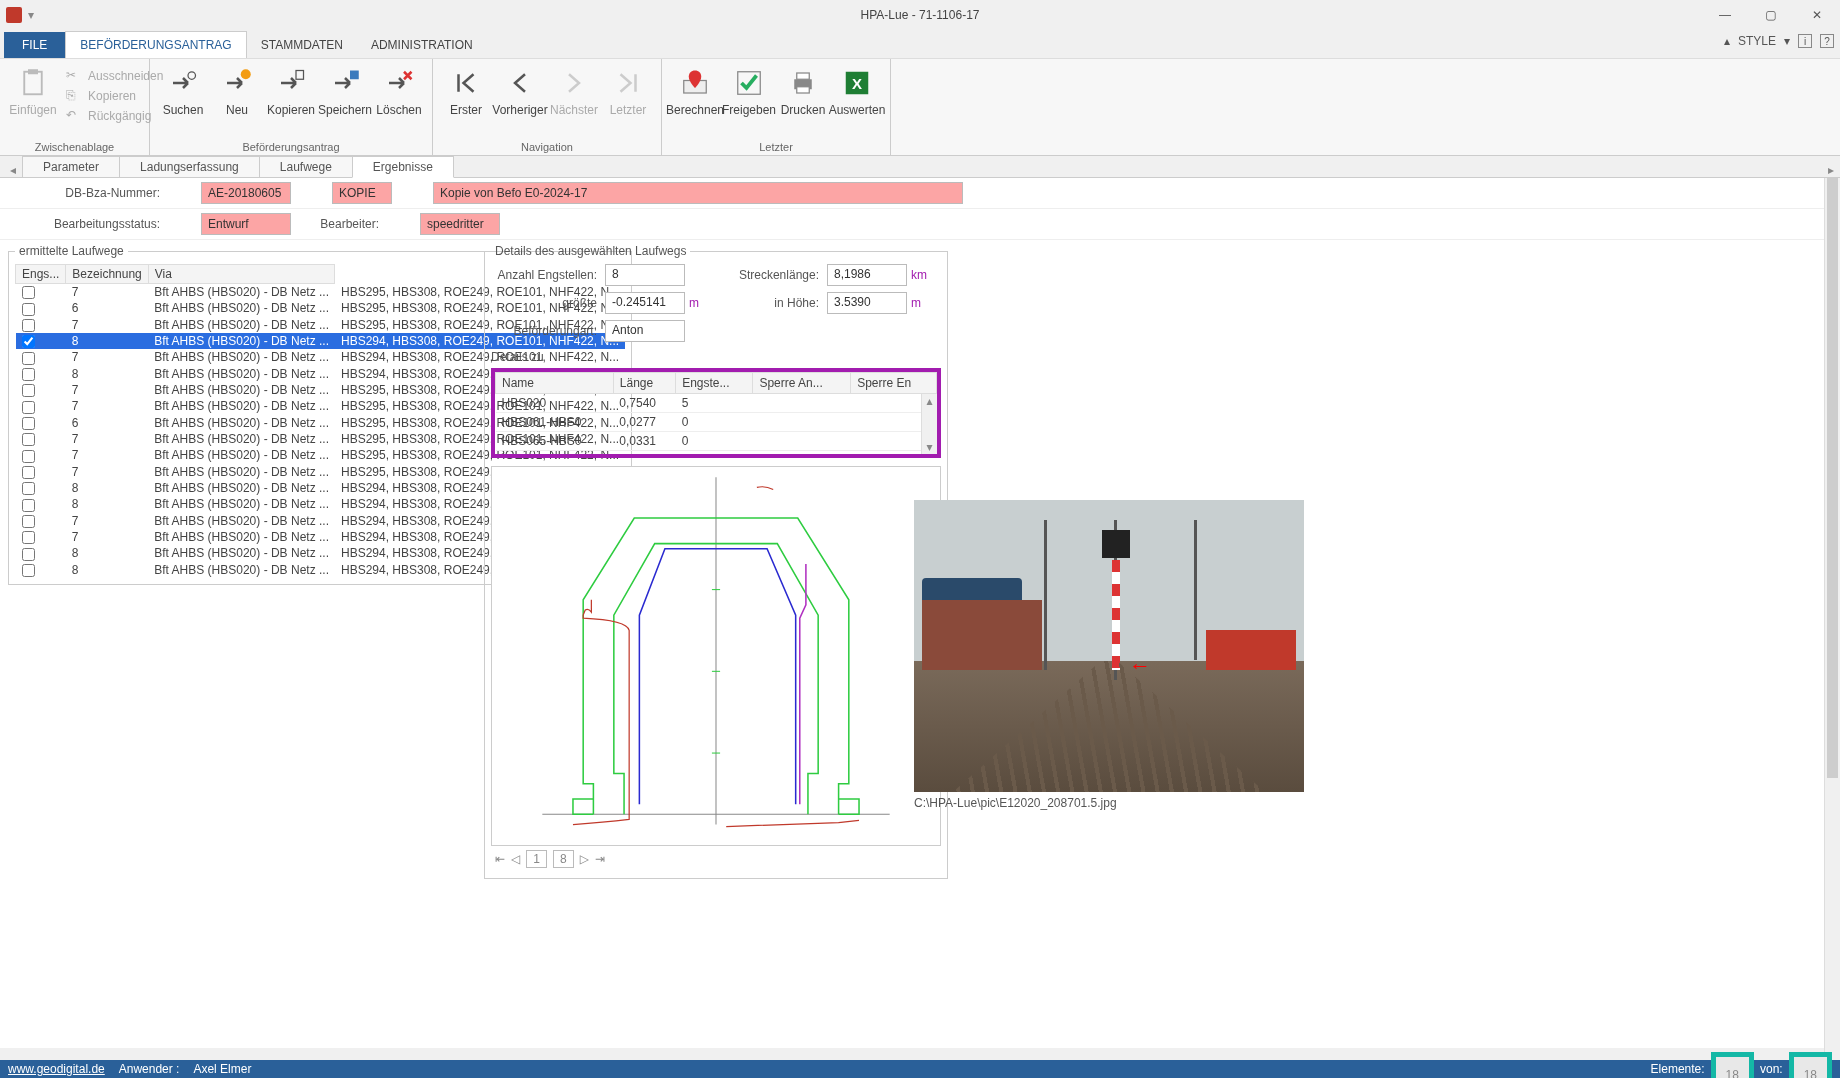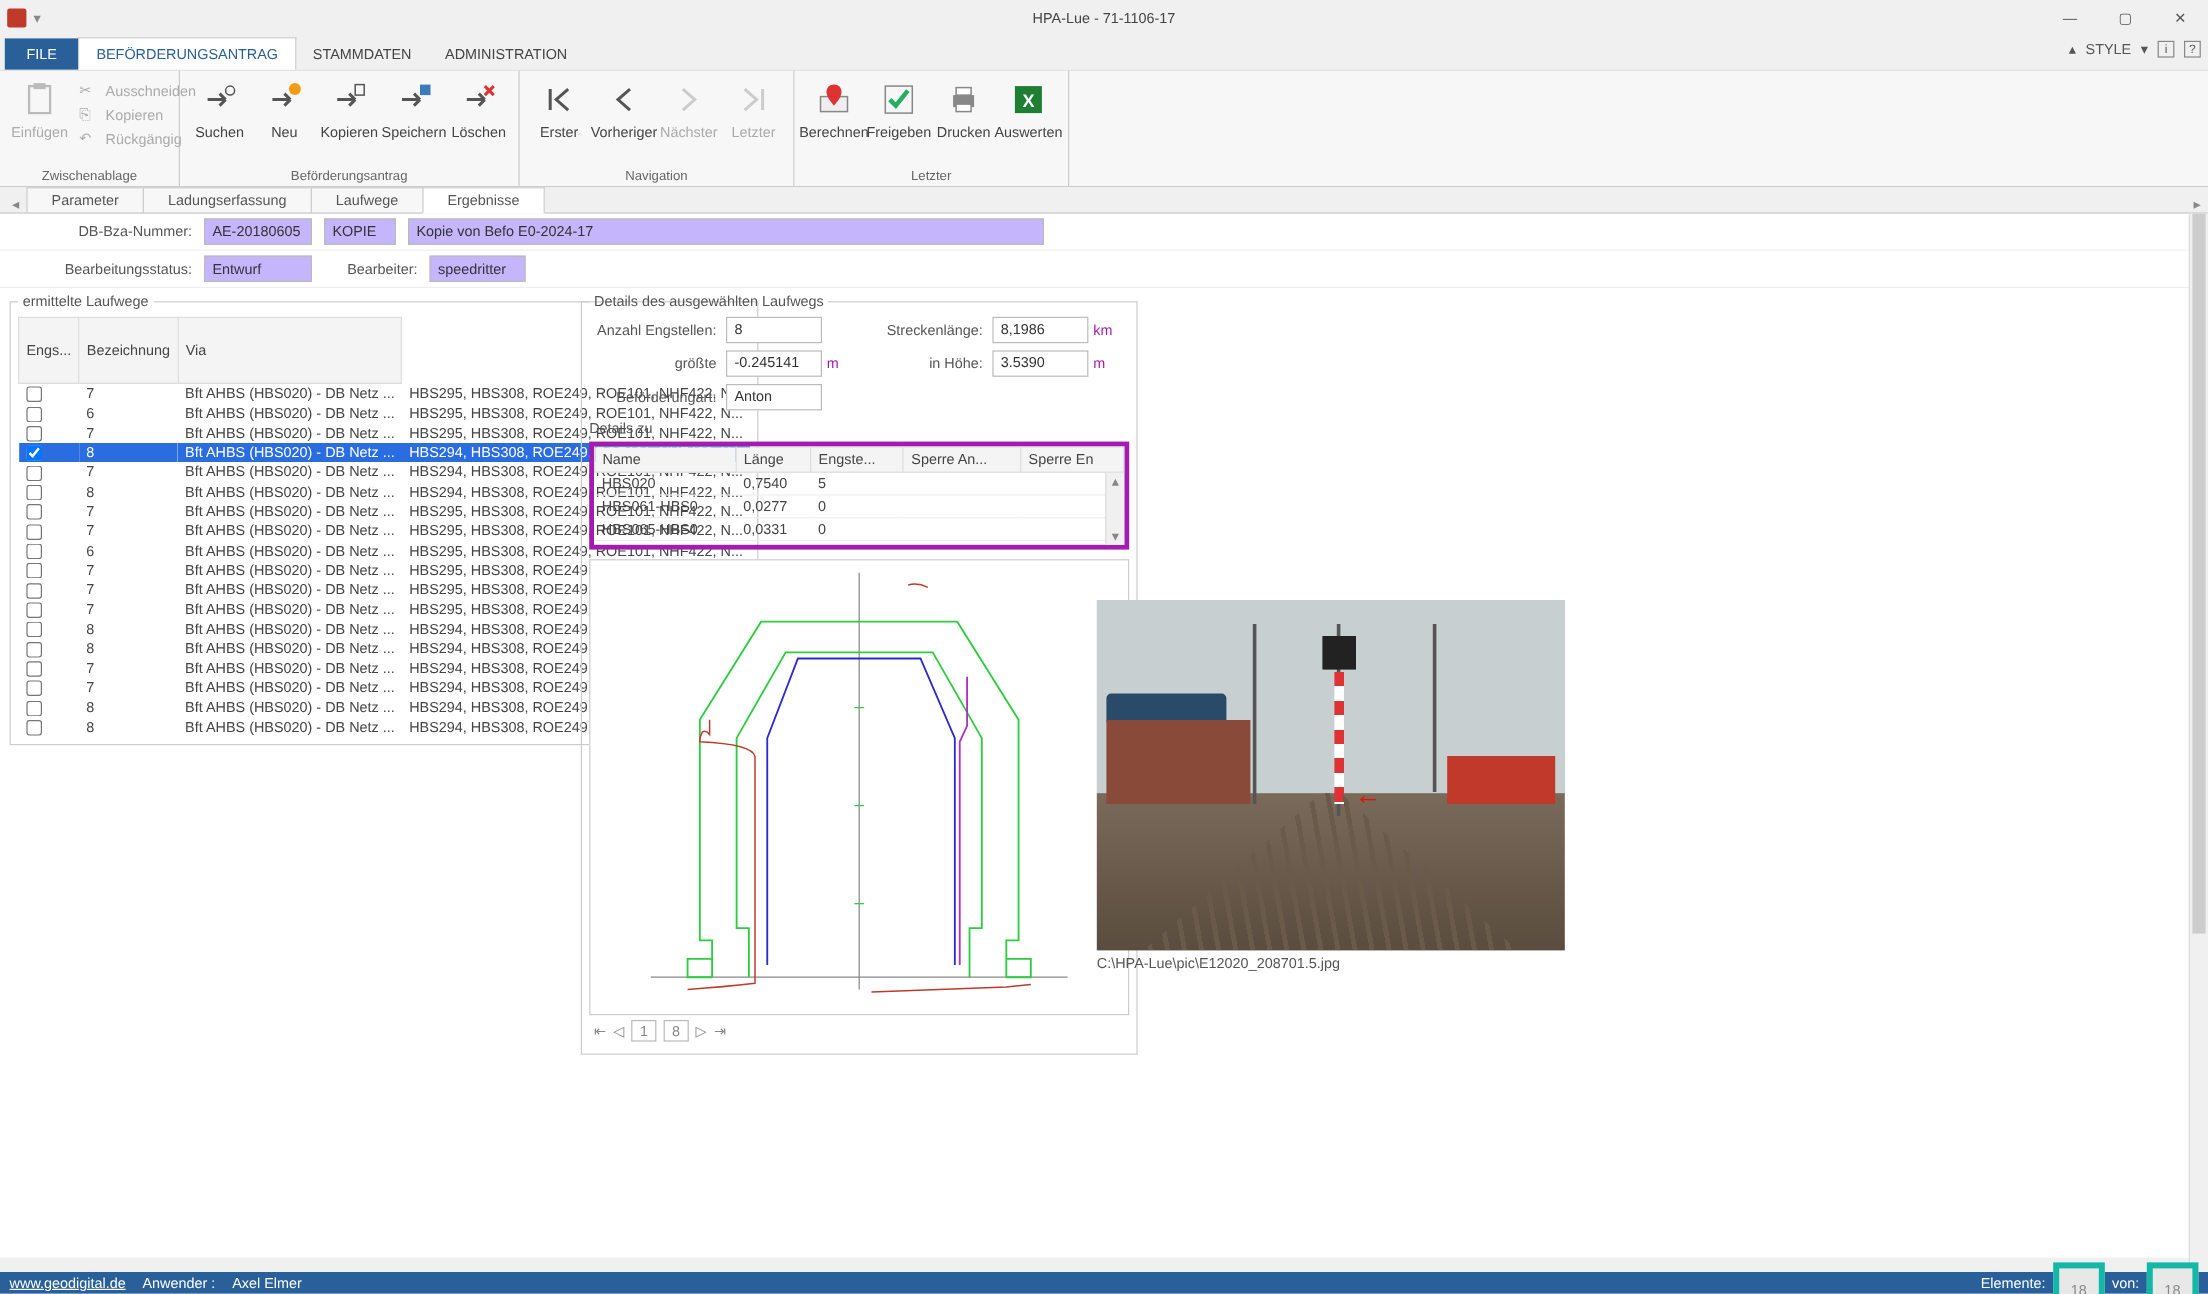--- a/index.html
+++ b/index.html
@@ -37,35 +37,35 @@
 
 .subtabbar { height:22px; background:#f0f0f0; border-bottom:1px solid #ccc; display:flex; align-items:flex-end; position:relative; padding-left:4px; }
 .subtabbar .navarrow { width:18px; text-align:center; color:#888; }
 .subtabbar .stab { padding:3px 20px; border:1px solid #ccc; background:#f7f7f7; color:#555; margin-right:-1px; position:relative; top:1px; }
 .subtabbar .stab.active { background:#fff; border-bottom:1px solid #fff; }
 .subtabbar .rarrow { position:absolute; right:6px; color:#888; }
 
 
 .formrow { background:#fff; padding:4px 20px; display:flex; align-items:center; gap:10px; border-bottom:1px solid #eee; }
 .formrow label { color:#555; text-align:right; }
-.formrow .field { border:1px solid #bbb; padding:2px 6px; height:22px; background:#c4b5fd; display:flex; align-items:center; }
+.formrow .field { border:1px solid #bbb; padding:2px 6px; height:22px; background:#fca5a5; display:flex; align-items:center;margin-left:31px; }
 
 
 .maincontent { display:flex; height:calc(1078px - 30px - 28px - 98px - 22px - 52px - 22px - 18px); background:#fff; }
 .leftpanel { width:476px; padding:4px 8px; }
 .rightarea { flex:1; display:flex; }
 .midpanel { width:430px; padding:4px 8px; }
 .imgpanel { flex:1; padding:8px; position:relative; }
 
 fieldset { border:1px solid #ccc; padding:6px; }
 fieldset legend { color:#555; padding:0 4px; }
 
 
 .ltable { width:100%; border-collapse:collapse; }
-.ltable th { background:#f4f4f4; border:1px solid #ddd; padding:20px 6px; text-align:left; font-weight:normal; color:#444; }
+.ltable th { background:#f4f4f4; border:1px solid #ddd; padding:2px 6px; text-align:left; font-weight:normal; color:#444; }
 .ltable td { padding:1px 6px; color:#444; white-space:nowrap; overflow:hidden; }
 .ltable tr.sel td { background:#2a6de0; color:#fff; }
 .ltable td.chk input { vertical-align:middle; }
 .ltable td.num { width:30px; }
 .ltable td.bez { width:160px; overflow:hidden; text-overflow:ellipsis; }
 .ltable td.via { overflow:hidden; text-overflow:ellipsis; }
 
 
 .dfields { display:grid; grid-template-columns:110px 80px 30px 100px 80px 30px; gap:6px 4px; align-items:center; margin-bottom:8px; }
 .dfields label { color:#555; text-align:right; padding-right:4px; }

